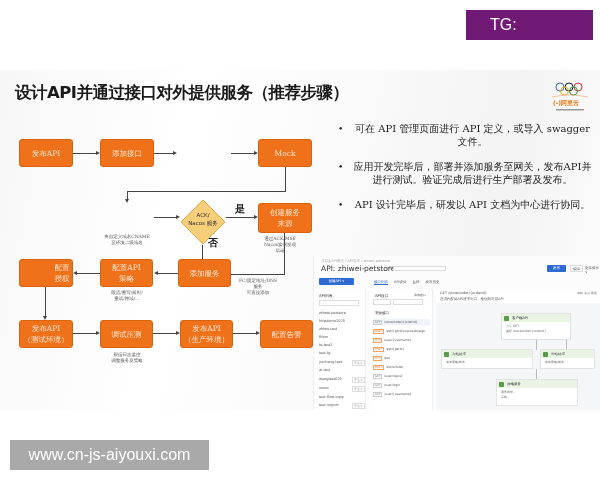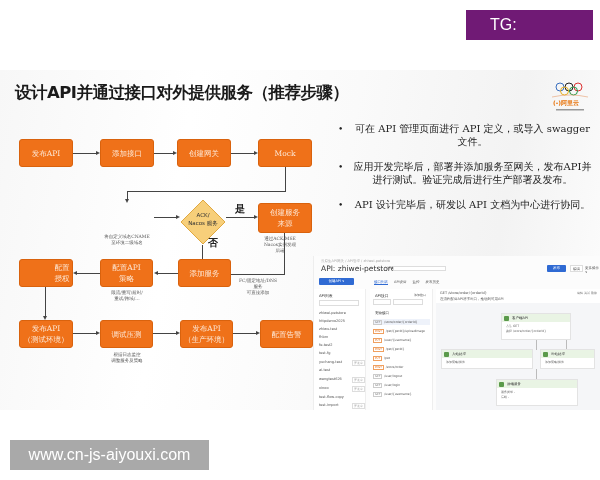--- a/index.html
+++ b/index.html
@@ -87,21 +87,20 @@
       <circle cx="30" cy="9" r="4" fill="none" stroke="#d33" stroke-width="1"></circle>
       <circle cx="16.5" cy="13" r="4" fill="none" stroke="#e8b020" stroke-width="1"></circle>
       <circle cx="25.5" cy="13" r="4" fill="none" stroke="#2a9a4a" stroke-width="1"></circle>
       <path d="M4 19 Q22 15 40 19" fill="none" stroke="#e8a070" stroke-width="0.6"></path>
       <rect x="8" y="31" width="28" height="1.5" fill="#999"></rect>
     </svg>
     <div class="logo-text">(-)阿里云</div>
 
     <div class="box" style="left:19px;top:69px;width:54px;height:28px;">发布API</div>
     <div class="box" style="left:100px;top:69px;width:54px;height:28px;">添加接口</div>
-    <div class="box" style="left:177px;top:69px;width:54px;height:28px;">创建网关</div>
     <div class="box" style="left:258px;top:69px;width:54px;height:28px;">Mock</div>
 
     <div class="ln" style="left:73px;top:83px;width:23px;height:1px;"></div>
     <div class="arr r" style="left:96px;top:81px;"></div>
     <div class="ln" style="left:154px;top:83px;width:19px;height:1px;"></div>
     <div class="arr r" style="left:173px;top:81px;"></div>
     <div class="ln" style="left:231px;top:83px;width:23px;height:1px;"></div>
     <div class="arr r" style="left:254px;top:81px;"></div>
 
     <div class="ln" style="left:285px;top:97px;width:1px;height:24px;"></div>

